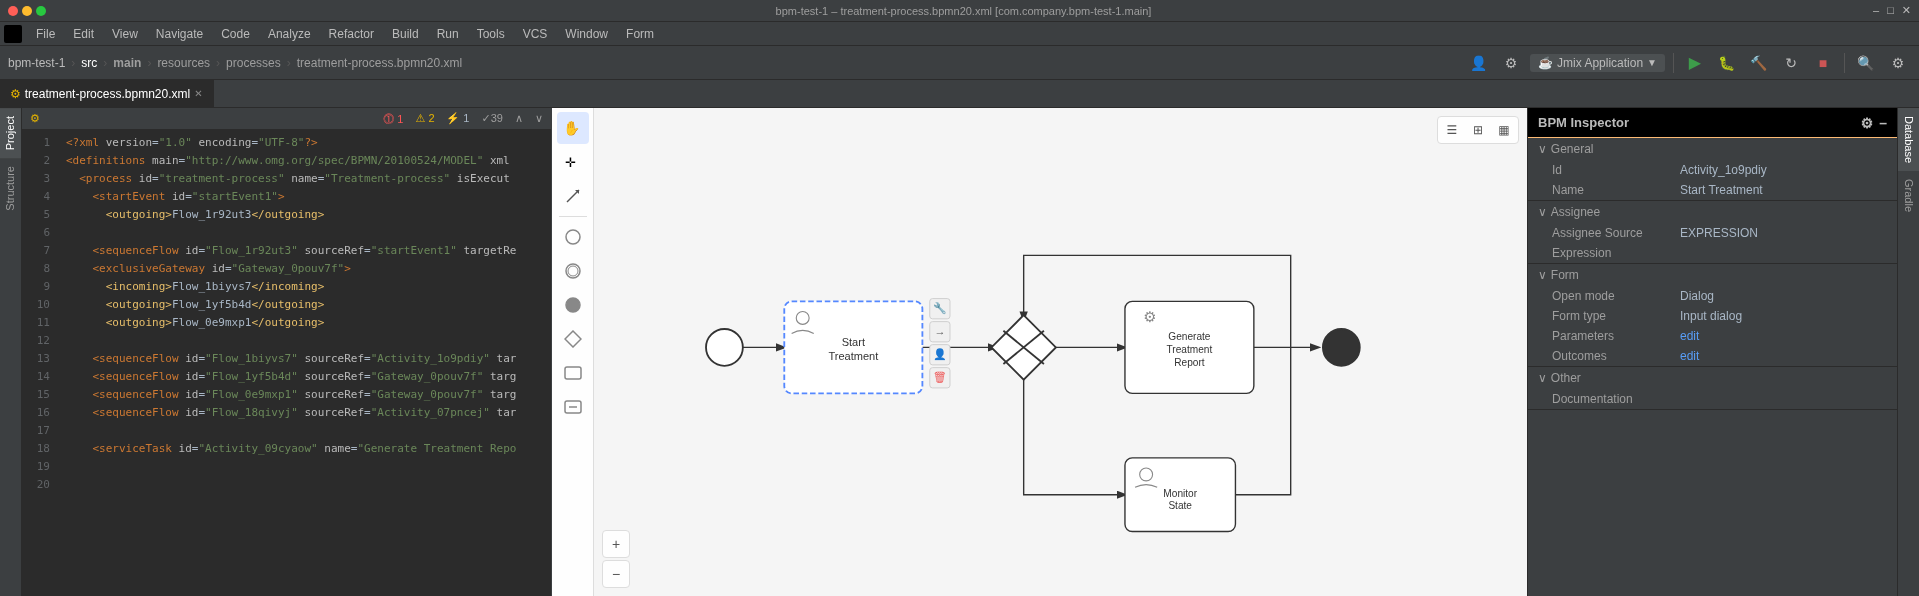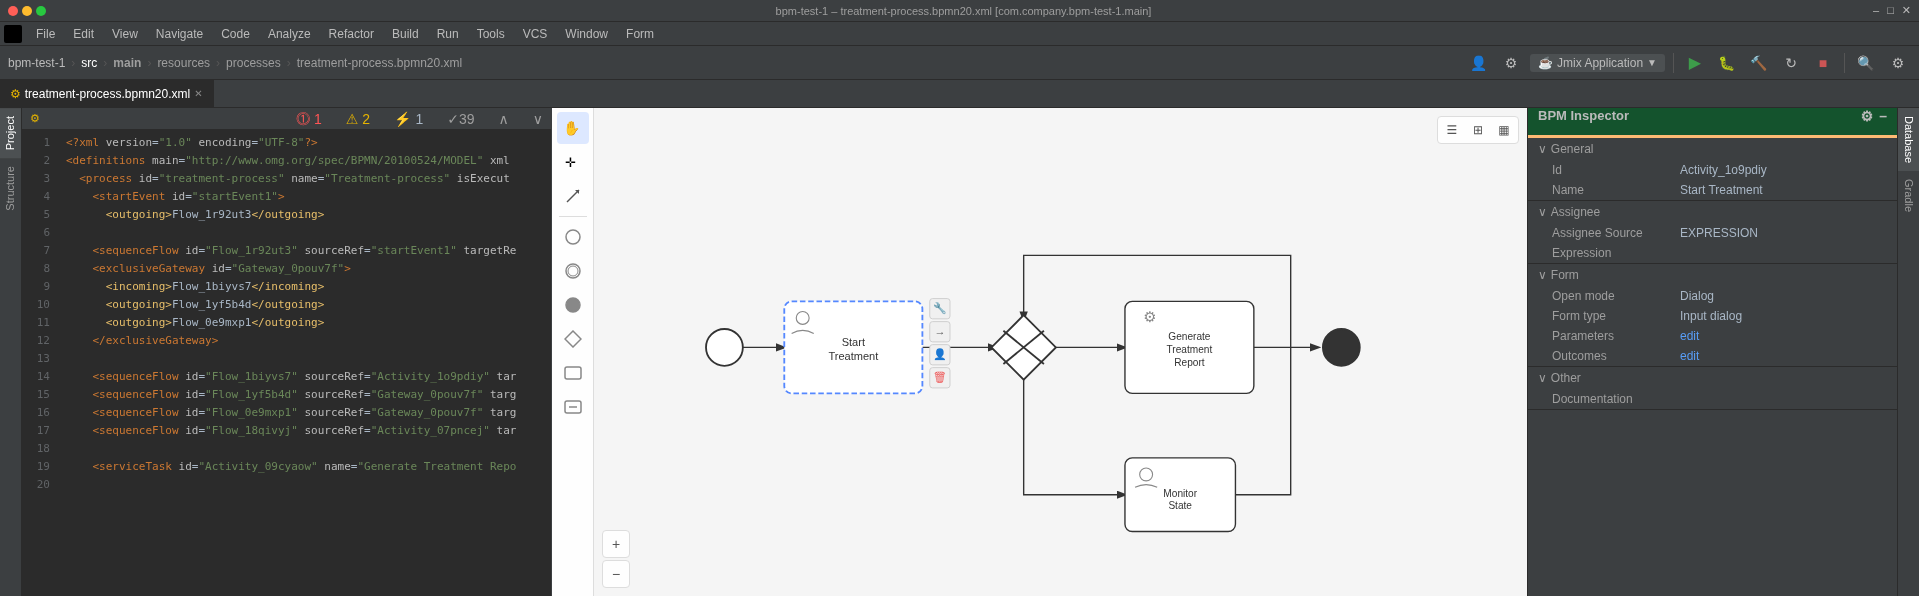--- a/index.html
+++ b/index.html
@@ -180,28 +180,28 @@
     .inspector-panel {
       width: 370px;
       background: #3c3f41;
       border-left: 1px solid #2b2b2b;
       display: flex;
       flex-direction: column;
       overflow-y: auto;
     }
     .inspector-header {
       height: 30px;
-      background: #14532d;
-      display: flex;
-      align-items: flex-start;
+      background: #000000;
+      display: flex;
+      align-items: center;
       padding: 0 10px;
       font-size: 13px;
       font-weight: bold;
       color: #bbbbbb;
-      border-bottom: 3px solid #fdba74;
+      border-bottom: 1px solid #fdba74;
       justify-content: space-between;
     }
     .inspector-header-icons { display: flex; gap: 6px; }
     .inspector-section {
       border-bottom: 1px solid #2b2b2b;
     }
     .inspector-section-header {
       display: flex;
       align-items: center;
       padding: 4px 10px;
@@ -402,21 +402,21 @@
     <div class="sidebar-tab-label active">Project</div>
     <div class="sidebar-tab-label">Structure</div>
   </div>
 
   <div class="editor-area">
 
     <div class="code-editor">
 
       <div style="height:22px;background:#3c3f41;display:flex;align-items:center;padding:0 8px;justify-content:space-between;border-bottom:1px solid #2b2b2b;">
         <span style="font-size:11px;color:#e6b400;">⚙</span>
-        <div style="display:flex;align-items:center;gap:24px;font-size:14px;">
+        <div style="display:flex;align-items:center;gap:12px;font-size:11px;">
           <span style="color:#ff5555;">⓵ 1</span>
           <span style="color:#e6b400;">⚠ 2</span>
           <span style="color:#a9b7c6;">⚡ 1</span>
           <span style="color:#9e9e9e;">✓39</span>
           <span style="color:#9e9e9e;cursor:pointer;">∧</span>
           <span style="color:#9e9e9e;cursor:pointer;">∨</span>
         </div>
       </div>
 
       <div class="code-lines">
@@ -447,21 +447,20 @@
           <div class="code-line"><span class="kw">&lt;definitions</span> <span class="attr">main</span>=<span class="str">"http://www.omg.org/spec/BPMN/20100524/MODEL"</span> <span class="attr">xml</span></div>
           <div class="code-line">&nbsp;&nbsp;<span class="kw">&lt;process</span> <span class="attr">id</span>=<span class="str">"treatment-process"</span> <span class="attr">name</span>=<span class="str">"Treatment-process"</span> <span class="attr">isExecut</span></div>
           <div class="code-line">&nbsp;&nbsp;&nbsp;&nbsp;<span class="kw">&lt;startEvent</span> <span class="attr">id</span>=<span class="str">"startEvent1"</span><span class="kw">&gt;</span></div>
           <div class="code-line">&nbsp;&nbsp;&nbsp;&nbsp;&nbsp;&nbsp;<span class="tag">&lt;outgoing&gt;</span>Flow_1r92ut3<span class="tag">&lt;/outgoing&gt;</span></div>
           <div class="code-line">&nbsp;</div>
           <div class="code-line">&nbsp;&nbsp;&nbsp;&nbsp;<span class="kw">&lt;sequenceFlow</span> <span class="attr">id</span>=<span class="str">"Flow_1r92ut3"</span> <span class="attr">sourceRef</span>=<span class="str">"startEvent1"</span> <span class="attr">targetRe</span></div>
           <div class="code-line">&nbsp;&nbsp;&nbsp;&nbsp;<span class="kw">&lt;exclusiveGateway</span> <span class="attr">id</span>=<span class="str">"Gateway_0pouv7f"</span><span class="kw">&gt;</span></div>
           <div class="code-line">&nbsp;&nbsp;&nbsp;&nbsp;&nbsp;&nbsp;<span class="tag">&lt;incoming&gt;</span>Flow_1biyvs7<span class="tag">&lt;/incoming&gt;</span></div>
           <div class="code-line">&nbsp;&nbsp;&nbsp;&nbsp;&nbsp;&nbsp;<span class="tag">&lt;outgoing&gt;</span>Flow_1yf5b4d<span class="tag">&lt;/outgoing&gt;</span></div>
           <div class="code-line">&nbsp;&nbsp;&nbsp;&nbsp;&nbsp;&nbsp;<span class="tag">&lt;outgoing&gt;</span>Flow_0e9mxp1<span class="tag">&lt;/outgoing&gt;</span></div>
-          <div class="code-line">&nbsp;&nbsp;&nbsp;&nbsp;<span class="kw">&lt;/exclusiveGateway&gt;</span></div>
           <div class="code-line">&nbsp;</div>
           <div class="code-line">&nbsp;&nbsp;&nbsp;&nbsp;<span class="kw">&lt;sequenceFlow</span> <span class="attr">id</span>=<span class="str">"Flow_1biyvs7"</span> <span class="attr">sourceRef</span>=<span class="str">"Activity_1o9pdiy"</span> <span class="attr">tar</span></div>
           <div class="code-line">&nbsp;&nbsp;&nbsp;&nbsp;<span class="kw">&lt;sequenceFlow</span> <span class="attr">id</span>=<span class="str">"Flow_1yf5b4d"</span> <span class="attr">sourceRef</span>=<span class="str">"Gateway_0pouv7f"</span> <span class="attr">targ</span></div>
           <div class="code-line">&nbsp;&nbsp;&nbsp;&nbsp;<span class="kw">&lt;sequenceFlow</span> <span class="attr">id</span>=<span class="str">"Flow_0e9mxp1"</span> <span class="attr">sourceRef</span>=<span class="str">"Gateway_0pouv7f"</span> <span class="attr">targ</span></div>
           <div class="code-line">&nbsp;&nbsp;&nbsp;&nbsp;<span class="kw">&lt;sequenceFlow</span> <span class="attr">id</span>=<span class="str">"Flow_18qivyj"</span> <span class="attr">sourceRef</span>=<span class="str">"Activity_07pncej"</span> <span class="attr">tar</span></div>
           <div class="code-line">&nbsp;</div>
           <div class="code-line">&nbsp;&nbsp;&nbsp;&nbsp;<span class="kw">&lt;serviceTask</span> <span class="attr">id</span>=<span class="str">"Activity_09cyaow"</span> <span class="attr">name</span>=<span class="str">"Generate Treatment Repo</span></div>
         </div>
       </div>
     </div>

